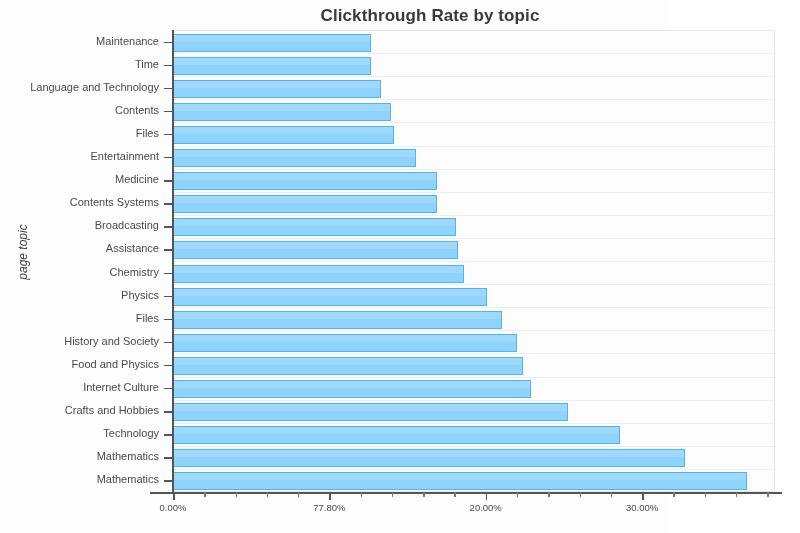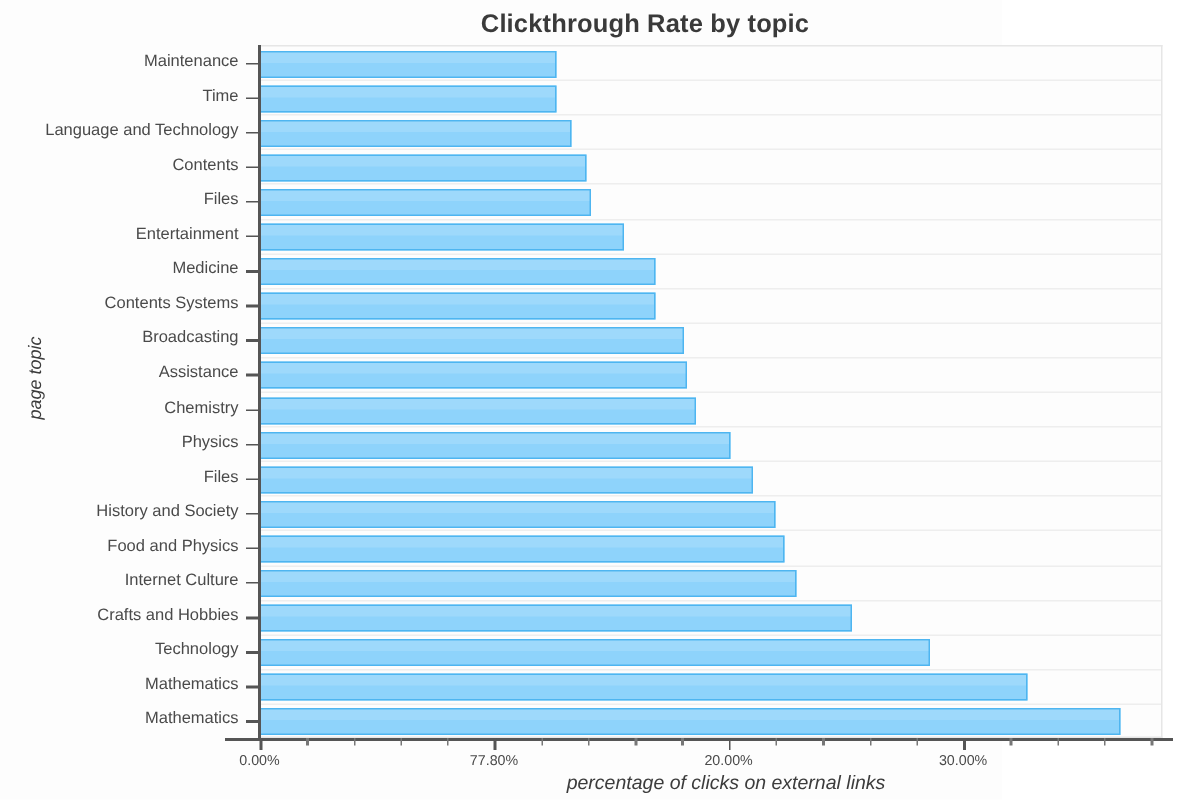--- a/index.html
+++ b/index.html
@@ -325,15 +325,14 @@
       <div class="xtick-minor" style="left: 517px;"></div>
       <div class="xtick-minor" style="left: 548.273px;"></div>
       <div class="xtick-minor" style="left: 579.545px;"></div>
       <div class="xtick-minor" style="left: 610.818px;"></div>
       <div class="xtick-minor" style="left: 673.364px;"></div>
       <div class="xtick-minor" style="left: 704.636px;"></div>
       <div class="xtick-minor" style="left: 735.909px;"></div>
       <div class="xtick-minor" style="left: 767.182px;"></div>
     </div>
 
-  <div class="xaxis-title">percentage of clicks on external links</div>
 
 </div>
 
 </body></html>

